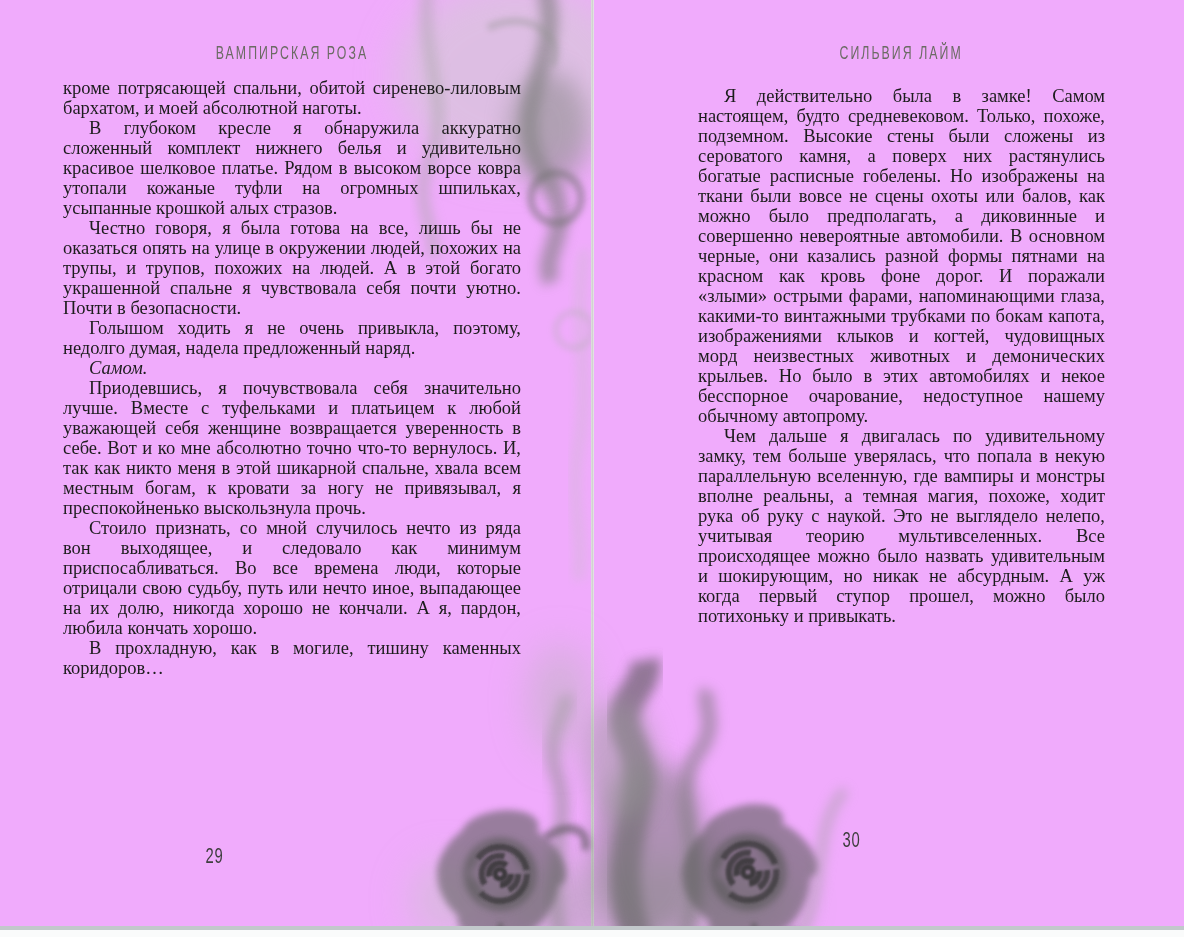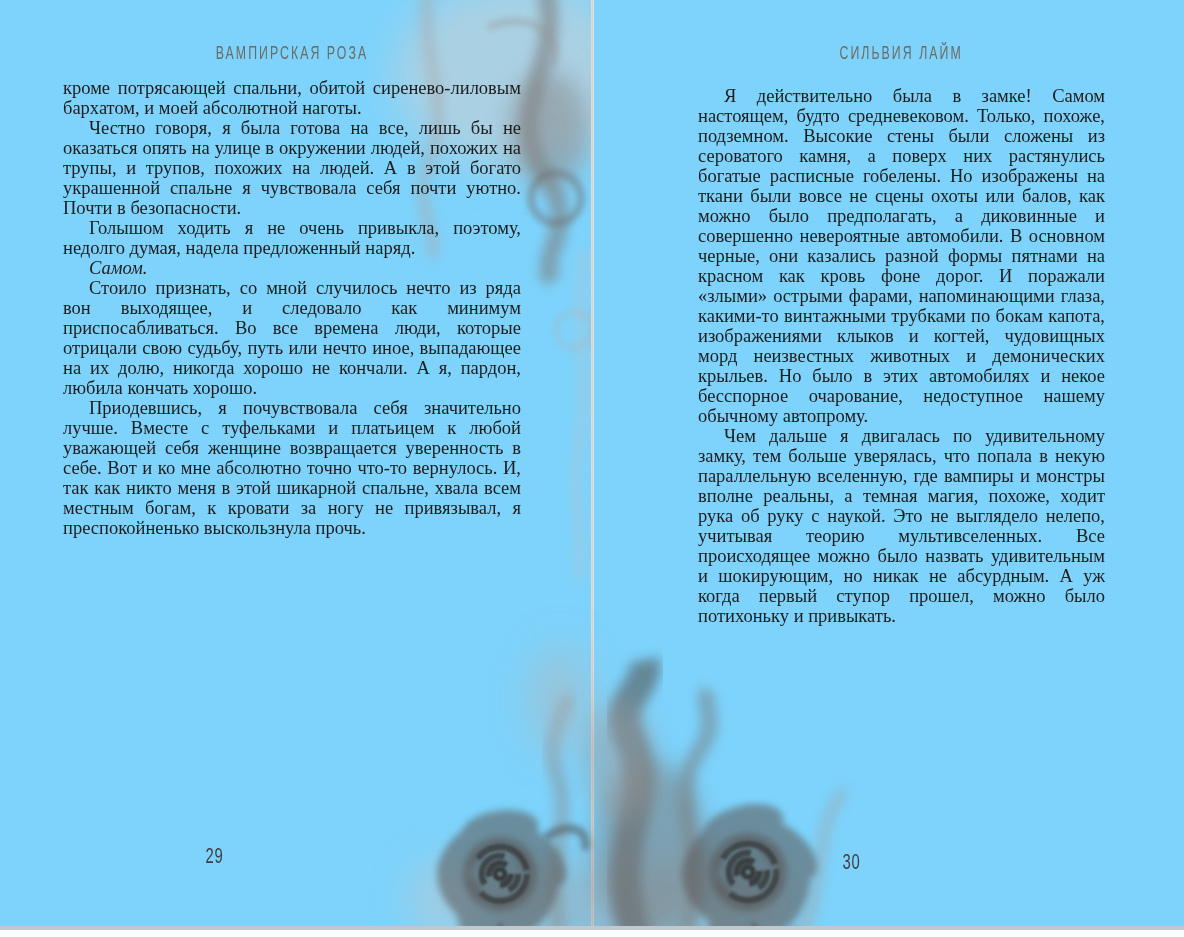--- a/index.html
+++ b/index.html
@@ -1,20 +1,20 @@
 <!DOCTYPE html>
 <html lang="ru"><head>
 <meta charset="utf-8">
 <title>ВАМПИРСКАЯ РОЗА</title>
 <style>
   html,body{margin:0;padding:0;background:#ffffff;}
   .spread{
     position:relative;
     width:1184px;height:937px;
-    background:#7dd3fc;
+    background:#f0abfc;
     overflow:hidden;
     font-family:"Liberation Serif", serif;
     text-decoration:underline;
   }
   .divider{
     position:absolute;left:591px;top:0;width:3px;height:928px;
     background:linear-gradient(to right,#e3e3e3,#cfcfcf 45%,#e9e9e9);
     z-index:1;
   }
   .deco-svg{position:absolute;left:0;top:0;z-index:2;pointer-events:none;}
@@ -51,21 +51,21 @@
     position:absolute;top:845px;width:140px;
     text-align:left;color:#3e3e3e;
   }
   .folio span{
     display:inline-block;
     font-family:"Liberation Sans", sans-serif;
     font-size:19px;letter-spacing:1px;
     transform:scale(0.78,1.18);
   }
   .page-left .folio{left:203px;}
-  .page-right .folio{left:246px;top:851px;}
+  .page-right .folio{left:246px;top:829px;}
   .bottom-border{
     position:absolute;left:0;top:926px;width:1184px;height:4px;
     background:#c2c8cb;z-index:5;
   }
   .bottom-strip{
     position:absolute;left:0;top:930px;width:1184px;height:7px;
     background:#fafbfb;z-index:5;
   }
 </style>
 </head>
@@ -152,25 +152,27 @@
       <use href="#rose-shape" transform="translate(748,872) scale(1.28) rotate(-6)"></use>
     </g>
   </svg>
 
   <div class="page page-left">
     <div class="running-head">
       <span>ВАМПИРСКАЯ РОЗА</span>
     </div>
     <div class="page-body">
       <p class="no-indent">кроме потрясающей спальни, обитой сиренево-лиловым бархатом, и моей абсолютной наготы.</p>
+      <p>В глубоком кресле я обнаружила аккуратно сложенный комплект нижнего белья и удивительно красивое шелковое платье. Рядом в высоком ворсе ковра утопали кожаные туфли на огромных шпильках, усыпанные крошкой алых стразов.</p>
       <p>Честно говоря, я была готова на все, лишь бы не оказаться опять на улице в окружении людей, похожих на трупы, и трупов, похожих на людей. А в этой богато украшенной спальне я чувствовала себя почти уютно. Почти в безопасности.</p>
       <p>Голышом ходить я не очень привыкла, поэтому, недолго думая, надела предложенный наряд.</p>
       <p class="italic">Самом.</p>
+      <p>Приодевшись, я почувствовала себя значительно лучше. Вместе с туфельками и платьицем к любой уважающей себя женщине возвращается уверенность в себе. Вот и ко мне абсолютно точно что-то вернулось. И, так как никто меня в этой шикарной спальне, хвала всем местным богам, к кровати за ногу не привязывал, я преспокойненько выскользнула прочь.</p>
       <p>Стоило признать, со мной случилось нечто из ряда вон выходящее, и следовало как минимум приспосабливаться. Во все времена люди, которые отрицали свою судьбу, путь или нечто иное, выпадающее на их долю, никогда хорошо не кончали. А я, пардон, любила кончать хорошо.</p>
-      <p>Приодевшись, я почувствовала себя значительно лучше. Вместе с туфельками и платьицем к любой уважающей себя женщине возвращается уверенность в себе. Вот и ко мне абсолютно точно что-то вернулось. И, так как никто меня в этой шикарной спальне, хвала всем местным богам, к кровати за ногу не привязывал, я преспокойненько выскользнула прочь.</p>
+      <p>В прохладную, как в могиле, тишину каменных коридоров…</p>
     </div>
     <div class="folio">
       <span>29</span>
     </div>
   </div>
 
   <div class="page page-right">
     <div class="running-head">
       <span>СИЛЬВИЯ ЛАЙМ</span>
     </div>

